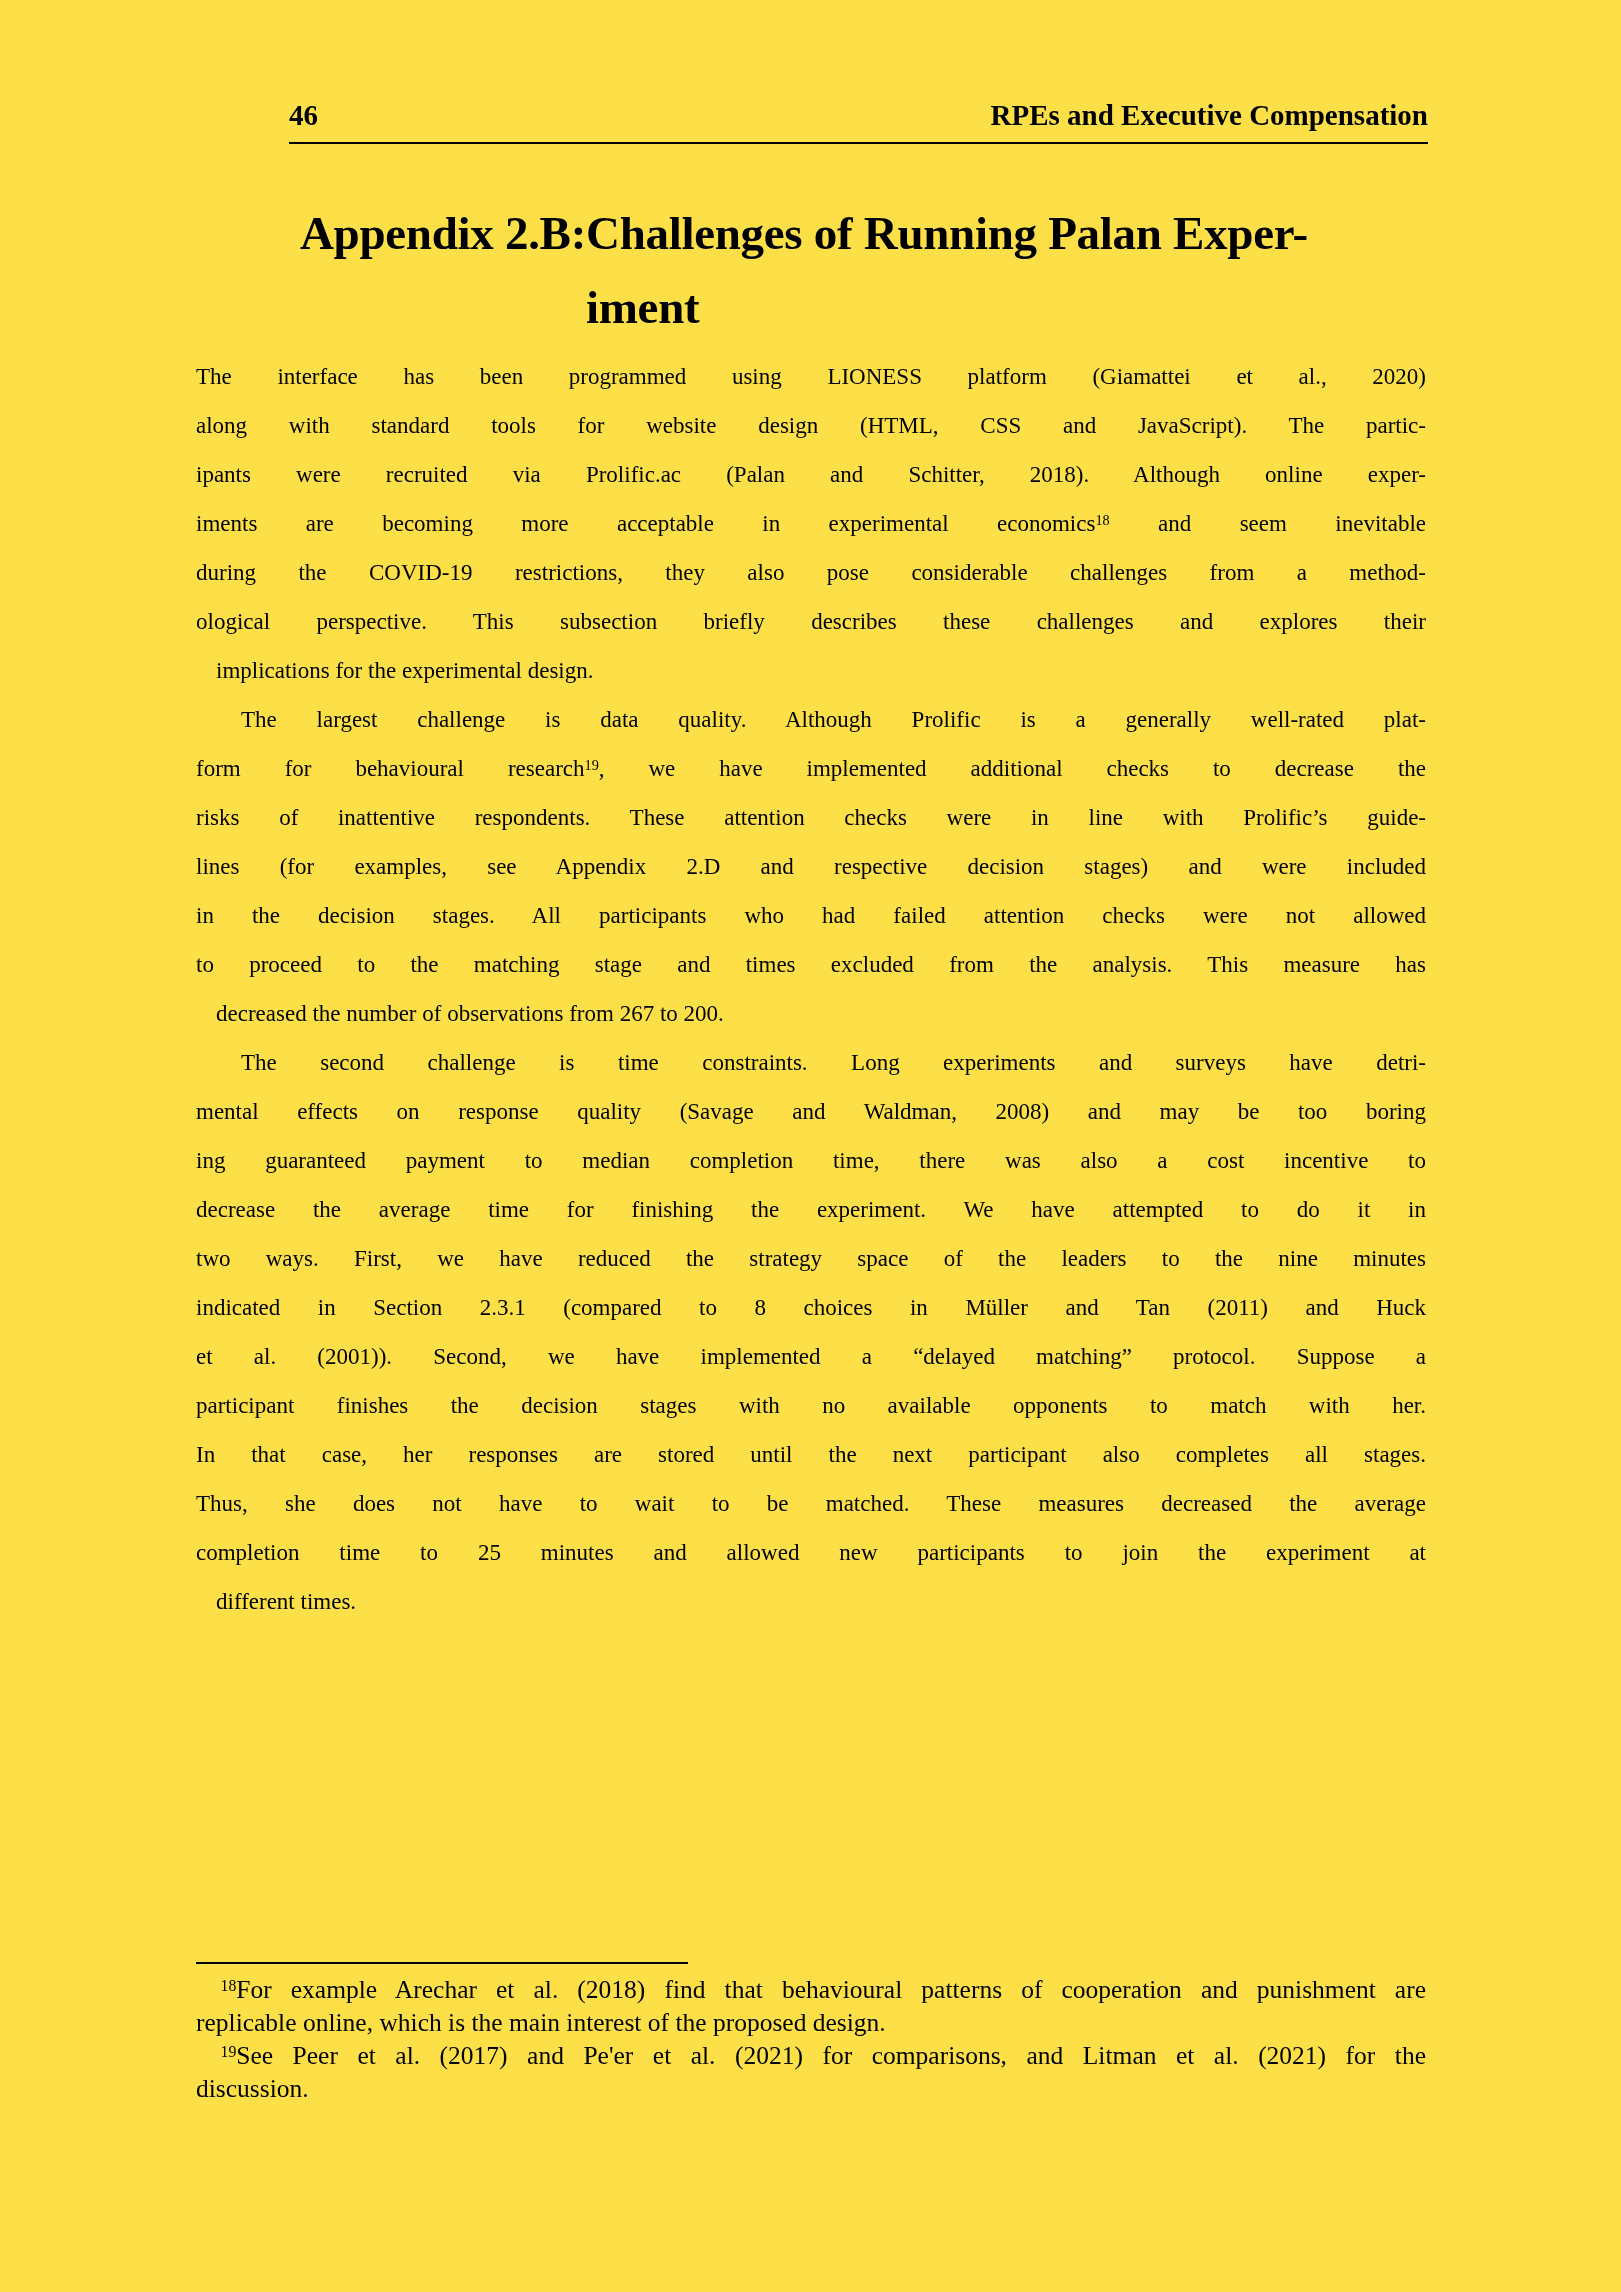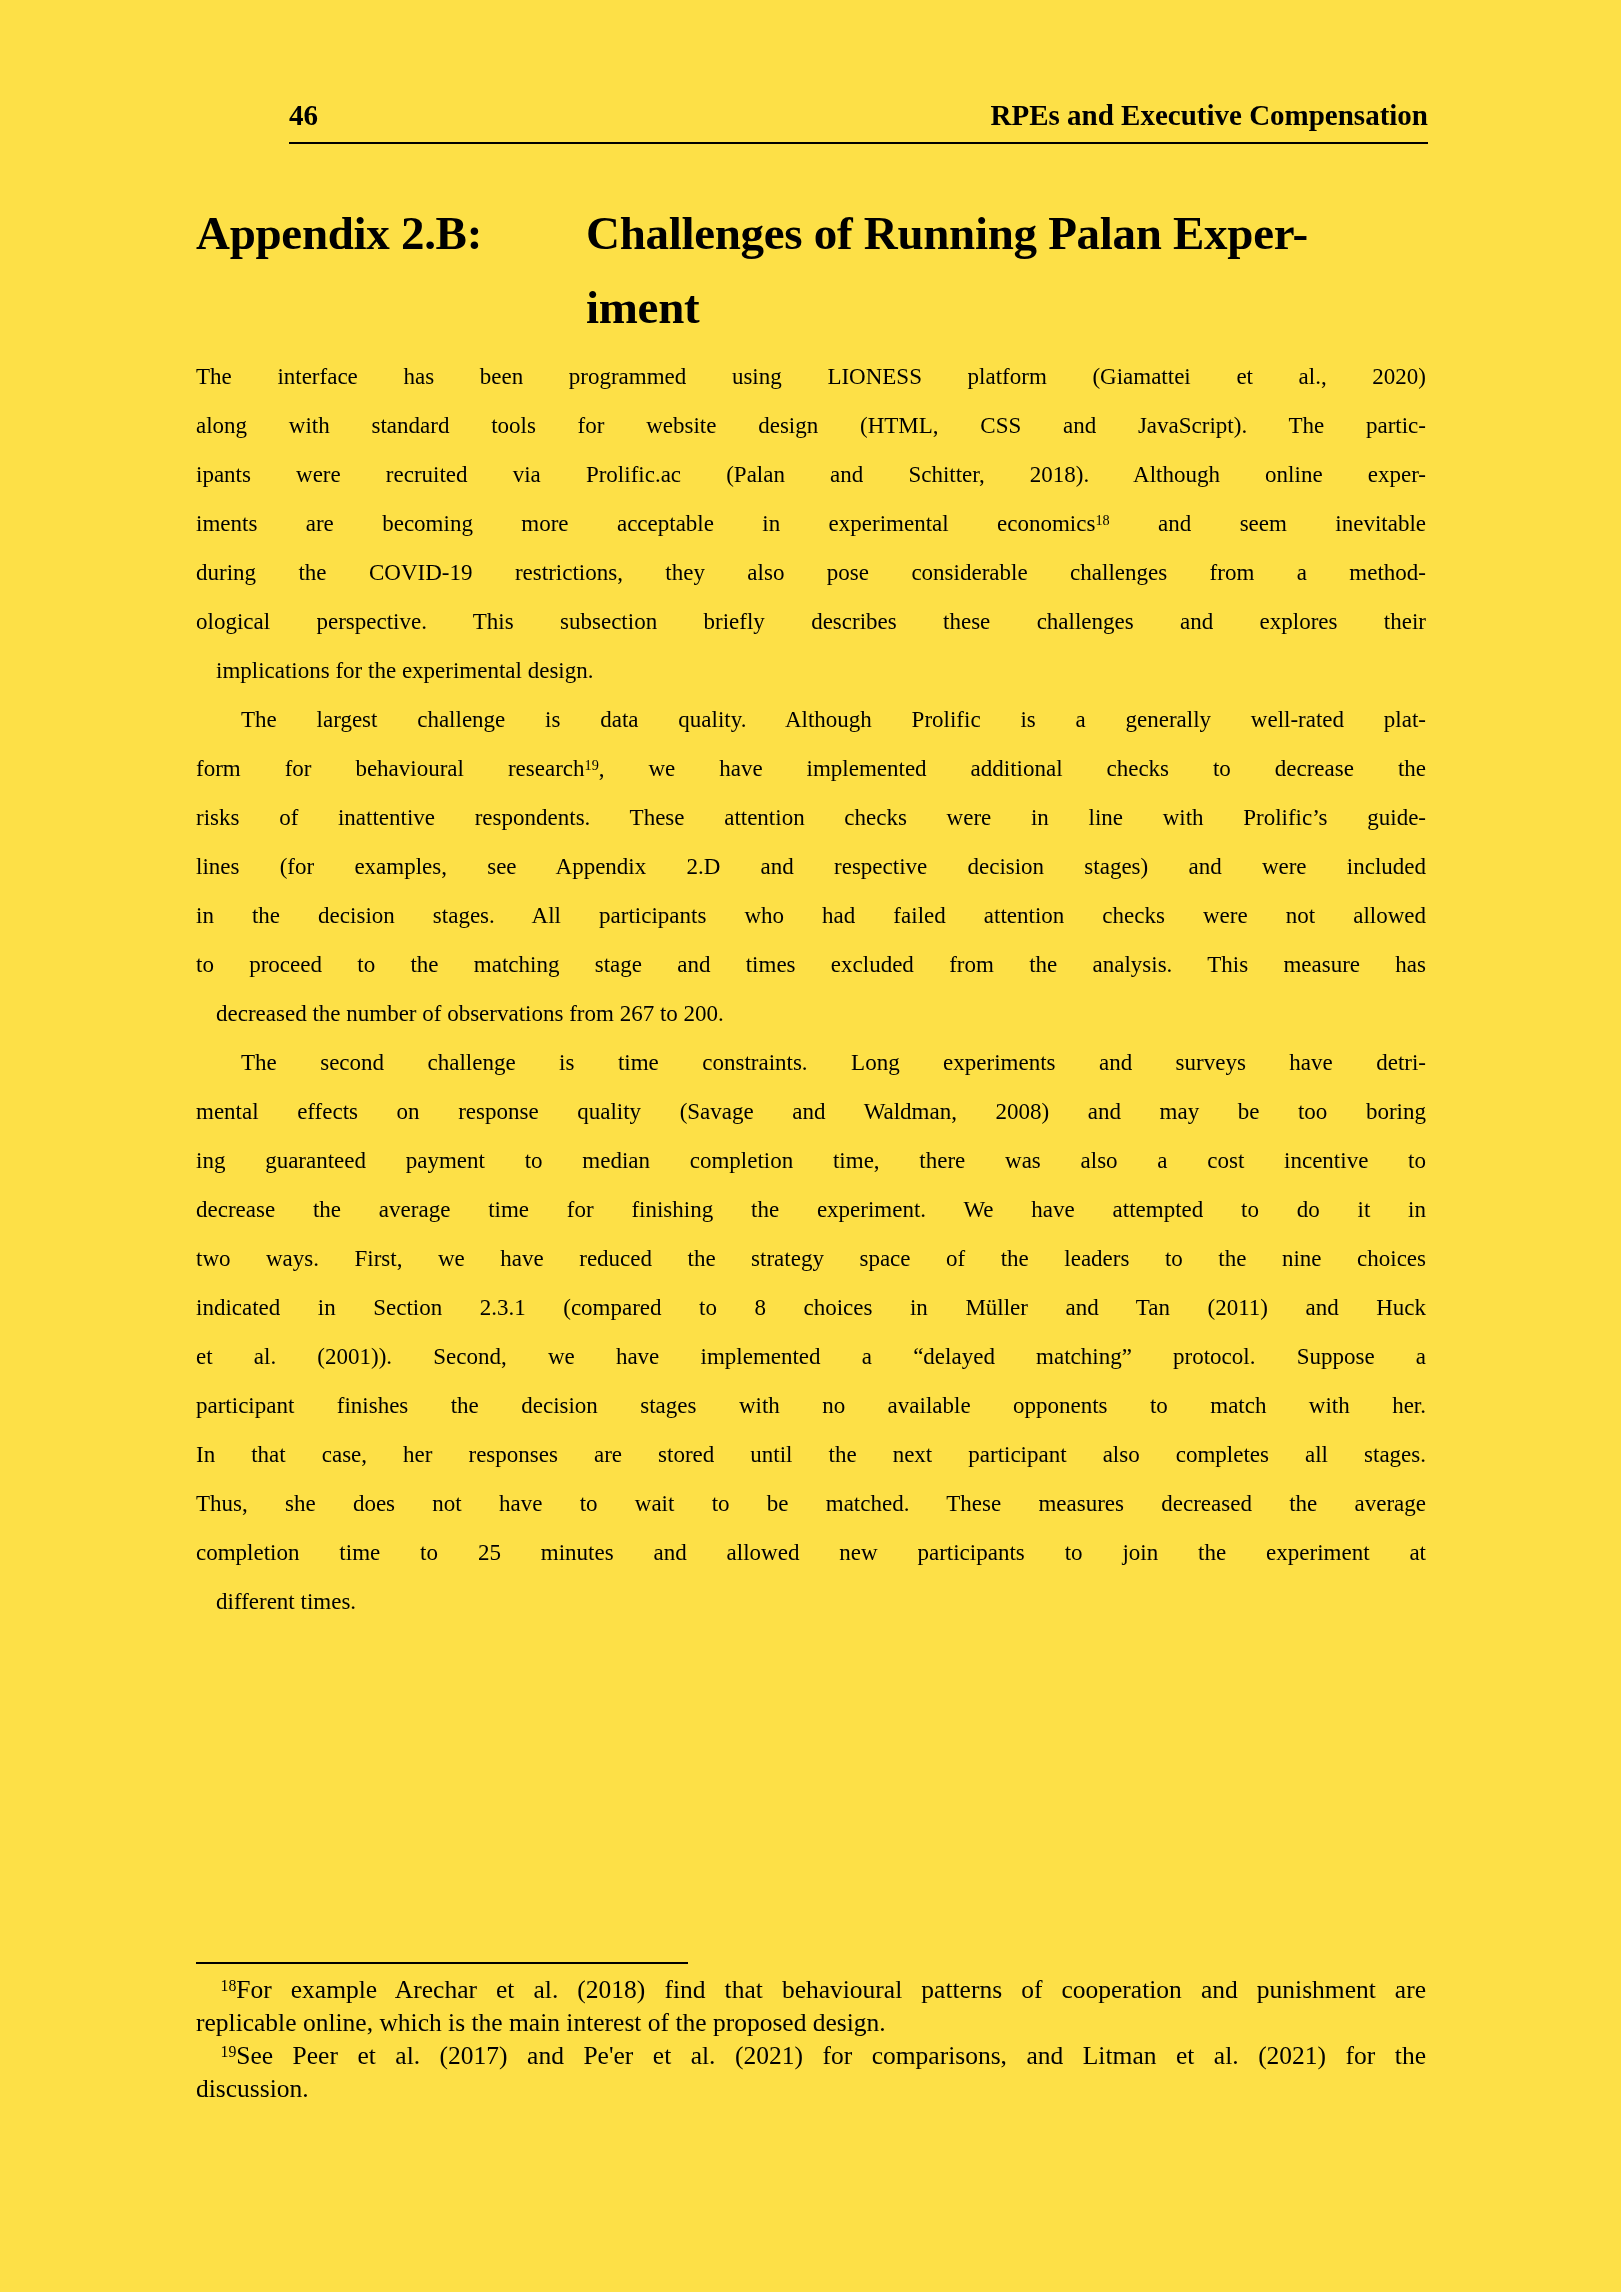--- a/index.html
+++ b/index.html
@@ -44,20 +44,21 @@
     width: 1274px;
     display: flex;
     font-size: 47px;
     font-weight: bold;
     line-height: 74px;
     letter-spacing: -0.3px;
   }
   .title-label {
     flex: 0 0 390px;
     white-space: nowrap;
+    text-align: right;
   }
   .title-text div {
     white-space: nowrap;
   }
   
   .body-text {
     position: absolute;
     left: 196px;
     top: 352px;
     width: 1230px;
@@ -153,21 +154,21 @@
       <div class="bline">in the decision stages. All participants who had failed attention checks were not allowed</div>
       <div class="bline">to proceed to the matching stage and times excluded from the analysis. This measure has</div>
       <div class="bline last">decreased the number of observations from 267 to 200.</div>
     </div>
 
     <div>
       <div class="bline indent">The second challenge is time constraints. Long experiments and surveys have detri-</div>
       <div class="bline">mental effects on response quality (Savage and Waldman, 2008) and may be too boring</div>
       <div class="bline">ing guaranteed payment to median completion time, there was also a cost incentive to</div>
       <div class="bline">decrease the average time for finishing the experiment. We have attempted to do it in</div>
-      <div class="bline">two ways. First, we have reduced the strategy space of the leaders to the nine choices</div>
+      <div class="bline">two ways. First, we have reduced the strategy space of the leaders to the nine minutes</div>
       <div class="bline">indicated in Section 2.3.1 (compared to 8 choices in Müller and Tan (2011) and Huck</div>
       <div class="bline">et al. (2001)). Second, we have implemented a “delayed matching” protocol. Suppose a</div>
       <div class="bline">participant finishes the decision stages with no available opponents to match with her.</div>
       <div class="bline">In that case, her responses are stored until the next participant also completes all stages.</div>
       <div class="bline">Thus, she does not have to wait to be matched. These measures decreased the average</div>
       <div class="bline">completion time to 25 minutes and allowed new participants to join the experiment at</div>
       <div class="bline last">different times.</div>
     </div>
 
   </div>

